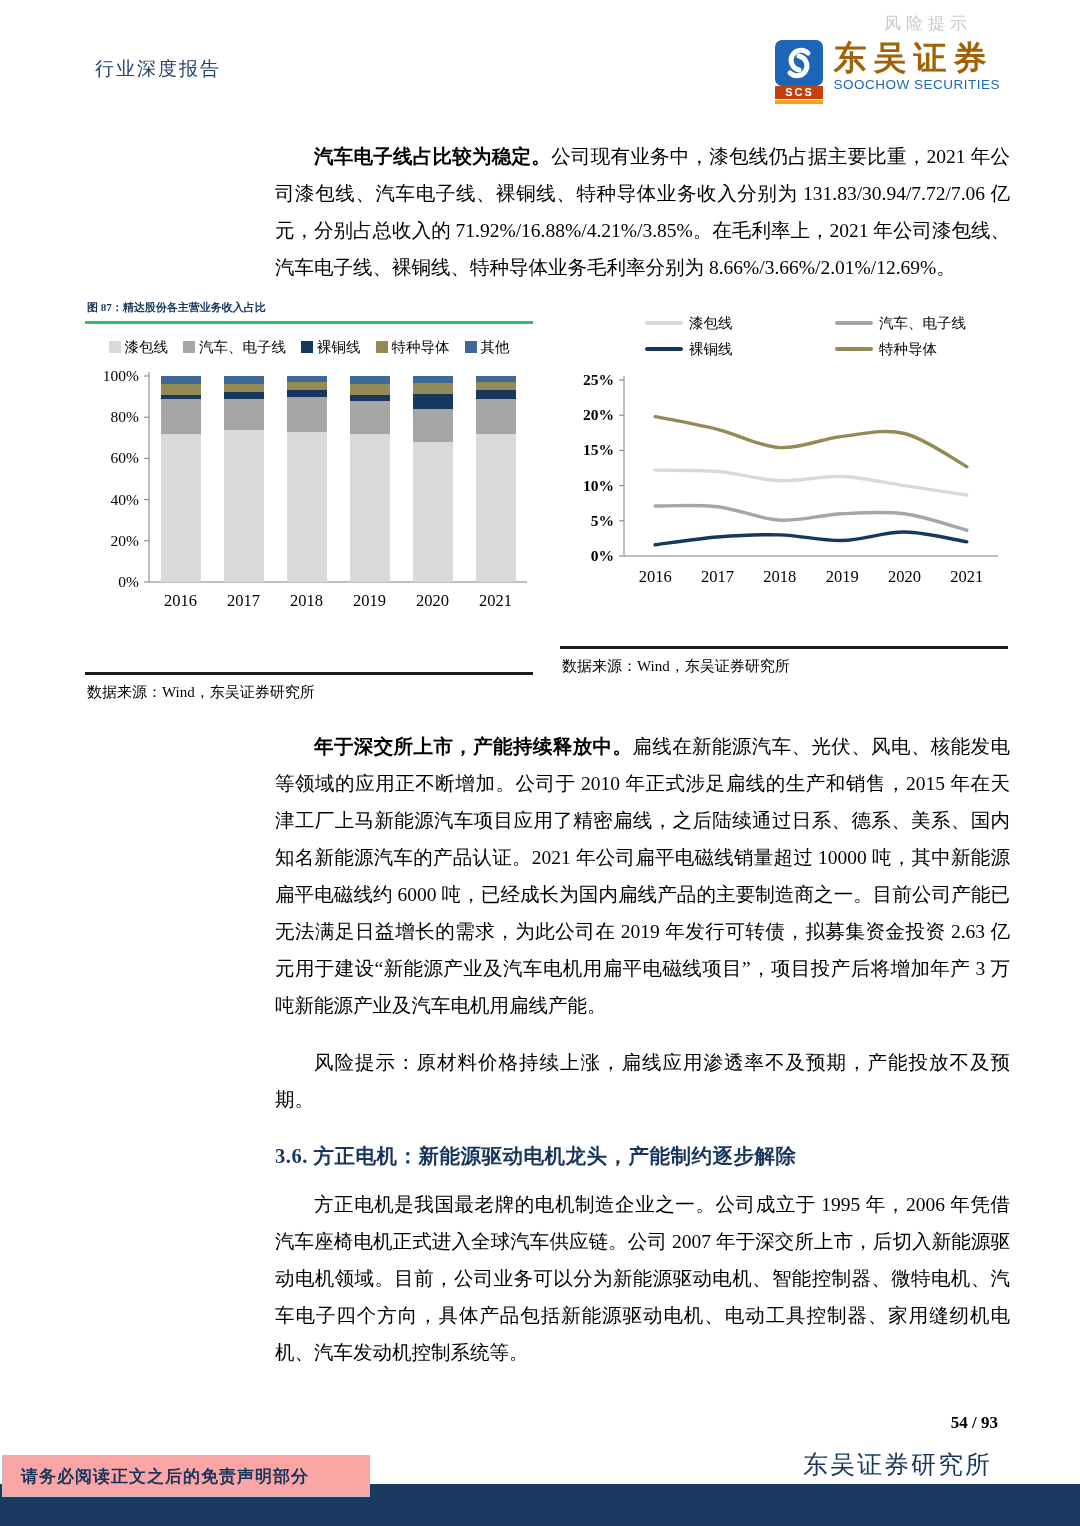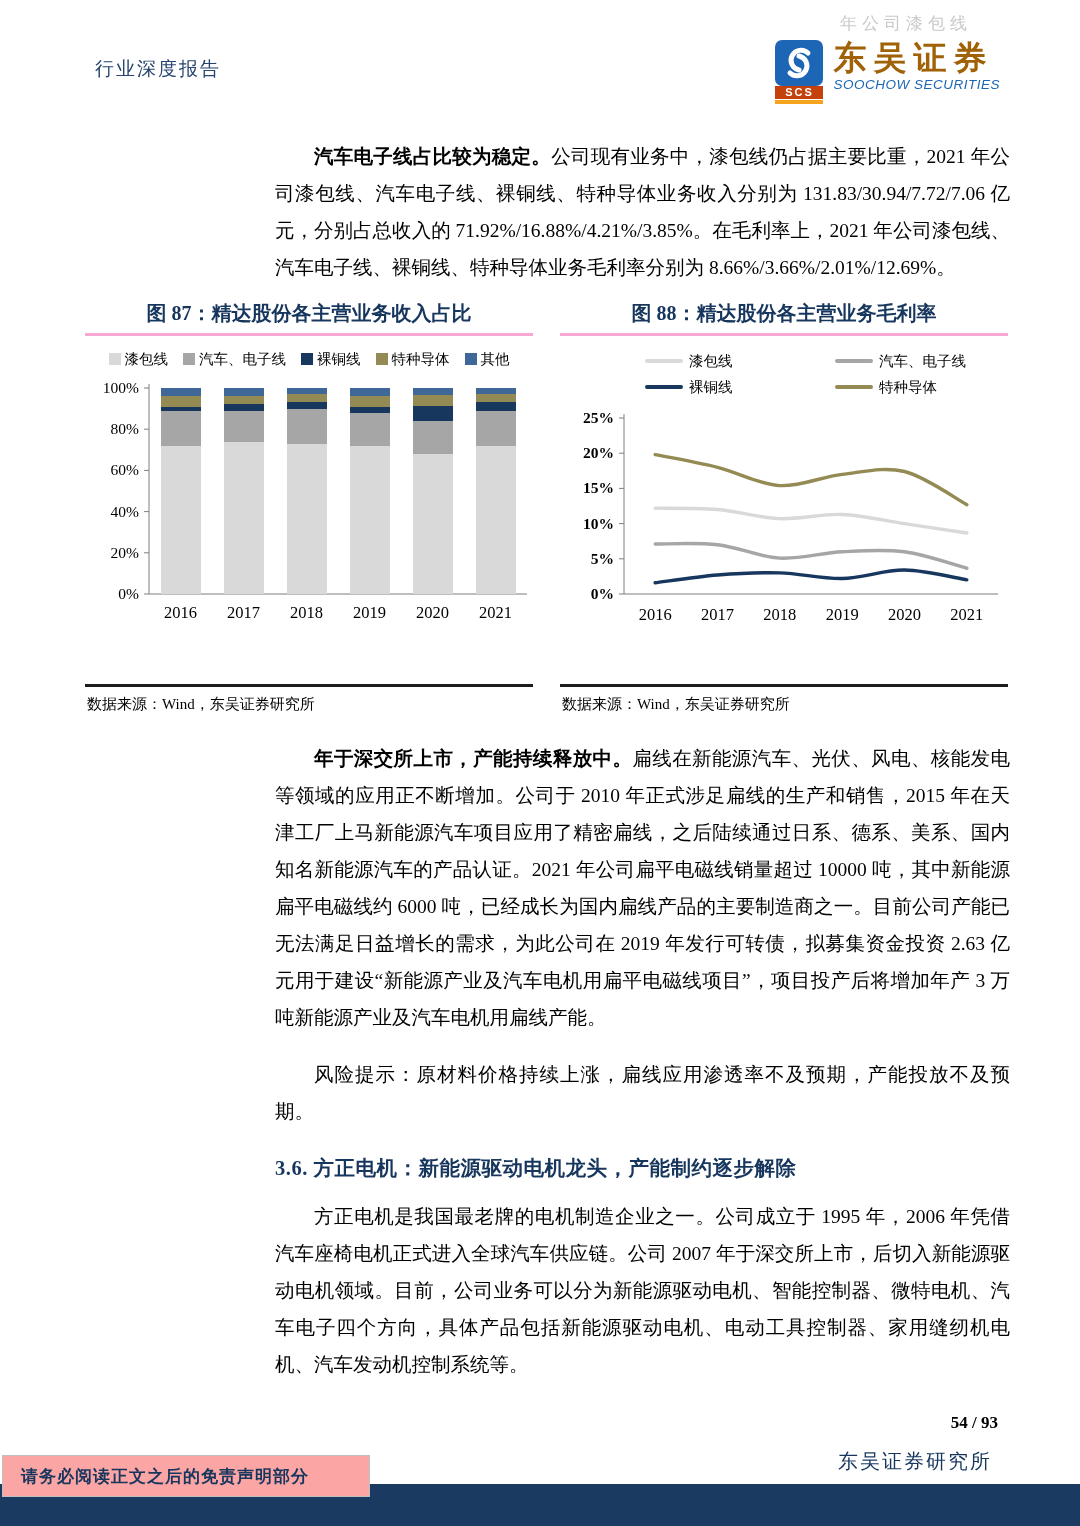--- a/index.html
+++ b/index.html
@@ -17,65 +17,65 @@
   .report-type{font-size:19px;color:#27456e;padding-top:16px;letter-spacing:2px;}
   .logo{display:flex;align-items:flex-start;gap:10px;}
   .logo-mark{width:48px;display:flex;flex-direction:column;align-items:stretch;}
   .logo-swirl{width:48px;height:46px;display:block;}
   .logo-abbr{background:#c2410c;color:#ffffff;font-family:"Liberation Sans",sans-serif;
     font-weight:bold;font-size:11px;text-align:center;line-height:13px;letter-spacing:2px;}
   .logo-underline{height:4px;background:#f6a41d;margin-top:1px;}
   .logo-cn{color:#a16207;font-size:33px;font-weight:bold;letter-spacing:7px;line-height:36px;
     font-family:"Liberation Serif",serif;}
   .logo-en{color:#1d66b5;font-size:13.5px;font-family:"Liberation Sans",sans-serif;
-    letter-spacing:0.5px;line-height:18px;font-style:italic;}
+    letter-spacing:0.5px;line-height:18px;}
   
   .text-col{margin:14px 70px 0 275px;}
   .body-text{font-size:19.5px;line-height:37px;text-align:justify;text-indent:2em;margin:0;}
   .p1{margin-top:26px;}
   .p2{margin-top:24px;}
   .risk{margin-top:20px;}
   .p3{margin-top:16px;}
   .lead{font-weight:bold;}
   .section-heading{margin:24px 0 0 0;font-size:20.5px;font-weight:bold;color:#17365d;
     letter-spacing:0.5px;}
   
   .figures-row{margin:12px 72px 0 85px;display:flex;gap:27px;}
   .figures-row figure{margin:0;width:448px;}
-  .fig-title{font-size:20px;font-weight:bold;color:#17365d;padding:2px 2px 6px 2px;
-    border-bottom:3px solid #f9a8d4;text-align:center;}
+  .fig-title{font-size:11px;font-weight:bold;color:#17365d;padding:2px 2px 6px 2px;
+    border-bottom:3px solid #22c55e;}
   .fig-body{height:348px;display:flex;flex-direction:column;}
   .fig-bottomline{border-top:3px solid #1c1c1c;}
   .fig-source{font-size:15px;padding:8px 2px 2px 2px;}
   .bar-legend{margin-top:10px;height:26px;display:flex;justify-content:center;gap:15px;
     align-items:center;font-size:14.5px;}
   .bar-legend .lg-item{display:flex;align-items:center;gap:4px;}
   .lg-sq{width:12px;height:12px;display:inline-block;}
   .line-legend{margin-top:12px;height:60px;display:grid;grid-template-columns:190px 190px;
     grid-auto-rows:26px;padding-left:85px;font-size:14.5px;align-items:center;}
   .line-legend .lg-item{display:flex;align-items:center;gap:6px;}
   .lg-line{width:38px;height:4px;display:inline-block;border-radius:2px;}
   .chart-svg{display:block;}
   svg text{font-family:"Liberation Serif","DejaVu Serif",serif;}
   
   .page-num{position:absolute;top:1413px;right:82px;font-size:17px;font-weight:bold;}
-  .institute{position:absolute;top:1448px;right:88px;font-size:20px;color:#17365d;
+  .institute{position:absolute;top:1448px;right:88px;font-size:25px;color:#17365d;
     letter-spacing:2px;}
   .footer-bar{position:absolute;left:0;right:0;top:1484px;height:42px;background:#1b3a62;}
   .disclaimer-box{position:absolute;left:2px;top:1455px;width:368px;height:42px;
     background:#fca5a5;border:1px solid #c0c0c0;display:flex;align-items:center;
     box-sizing:border-box;padding-left:18px;}
   .disclaimer-box span{font-size:17px;font-weight:bold;color:#17365d;letter-spacing:1px;}
 </style>
 </head>
 <body>
 
 <div class="page">
 
-  <div class="watermark">年公司漆包线</div>
+  <div class="watermark">风险提示</div>
 
   <div class="header">
     <div class="report-type">行业深度报告</div>
     <div class="logo">
       <div class="logo-mark">
         <svg class="logo-swirl" viewBox="0 0 48 46">
           <rect x="0" y="0" width="48" height="46" rx="7" fill="#1d66b5"></rect>
           <path d="M33 13 A 10 10 0 1 0 24 30" fill="none" stroke="#ffffff" stroke-width="5" stroke-linecap="round"></path>
           <path d="M15 33 A 10 10 0 1 0 24 16" fill="none" stroke="#ffffff" stroke-width="5" stroke-linecap="round"></path>
         </svg>
@@ -171,21 +171,20 @@
             <rect x="390.5" y="22.38599999999994" width="40" height="8.033999999999999" fill="#948a54" shape-rendering="crispEdges"></rect>
             <rect x="390.5" y="15.999999999999972" width="40" height="6.386" fill="#3f6797" shape-rendering="crispEdges"></rect>
             <text x="410.5" y="246" text-anchor="middle" font-size="16.5" fill="#000">2021</text>
           </svg>
       </div>
       <div class="fig-bottomline"></div>
       <div class="fig-source">数据来源：Wind，东吴证券研究所</div>
     </figure>
 
     <figure>
-      <div class="fig-title">图 88：精达股份各主营业务毛利率</div>
       <div class="fig-body">
         <div class="line-legend">
             <span class="lg-item">
               <span class="lg-line" style="background: rgb(217, 217, 217);"></span>
               <span>漆包线</span>
             </span>
             <span class="lg-item">
               <span class="lg-line" style="background: rgb(166, 166, 166);"></span>
               <span>汽车、电子线</span>
             </span>

